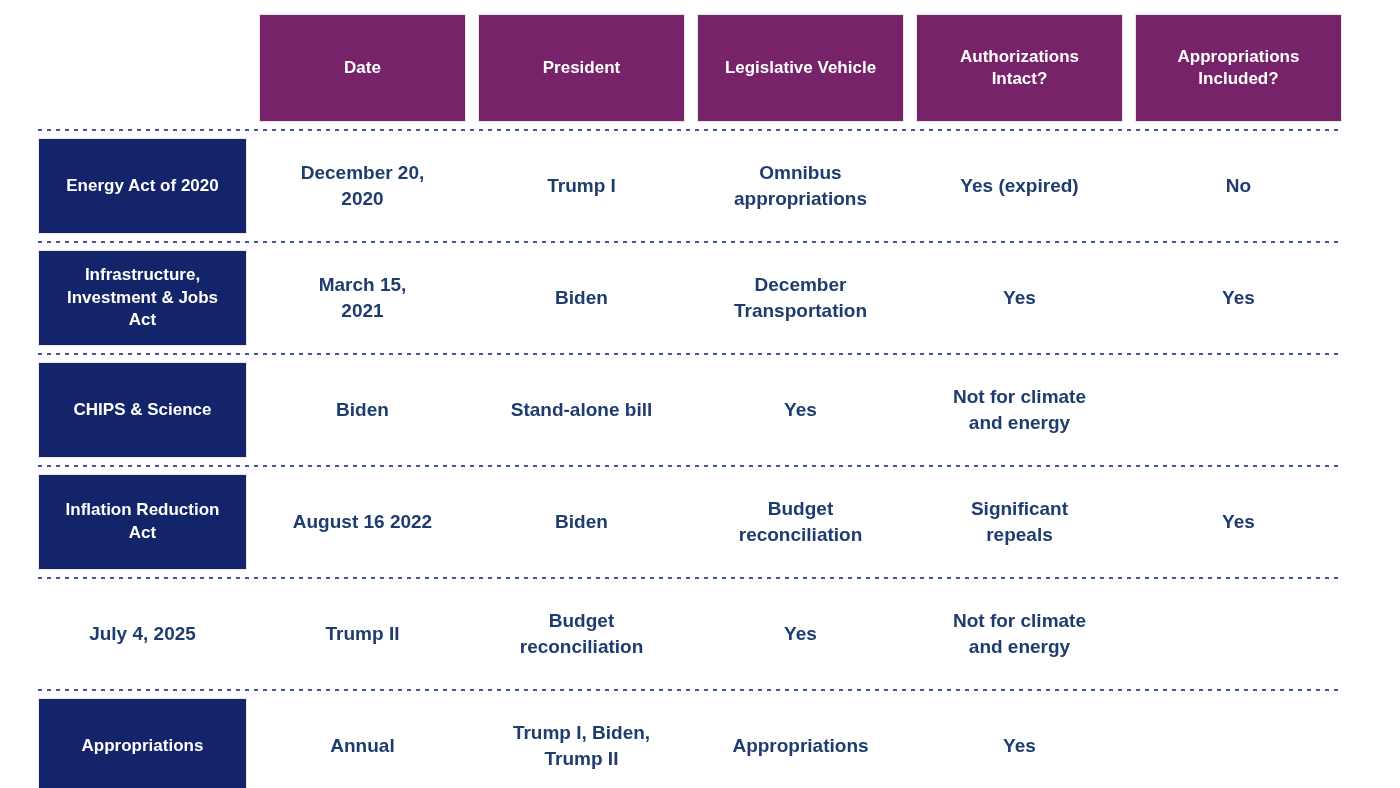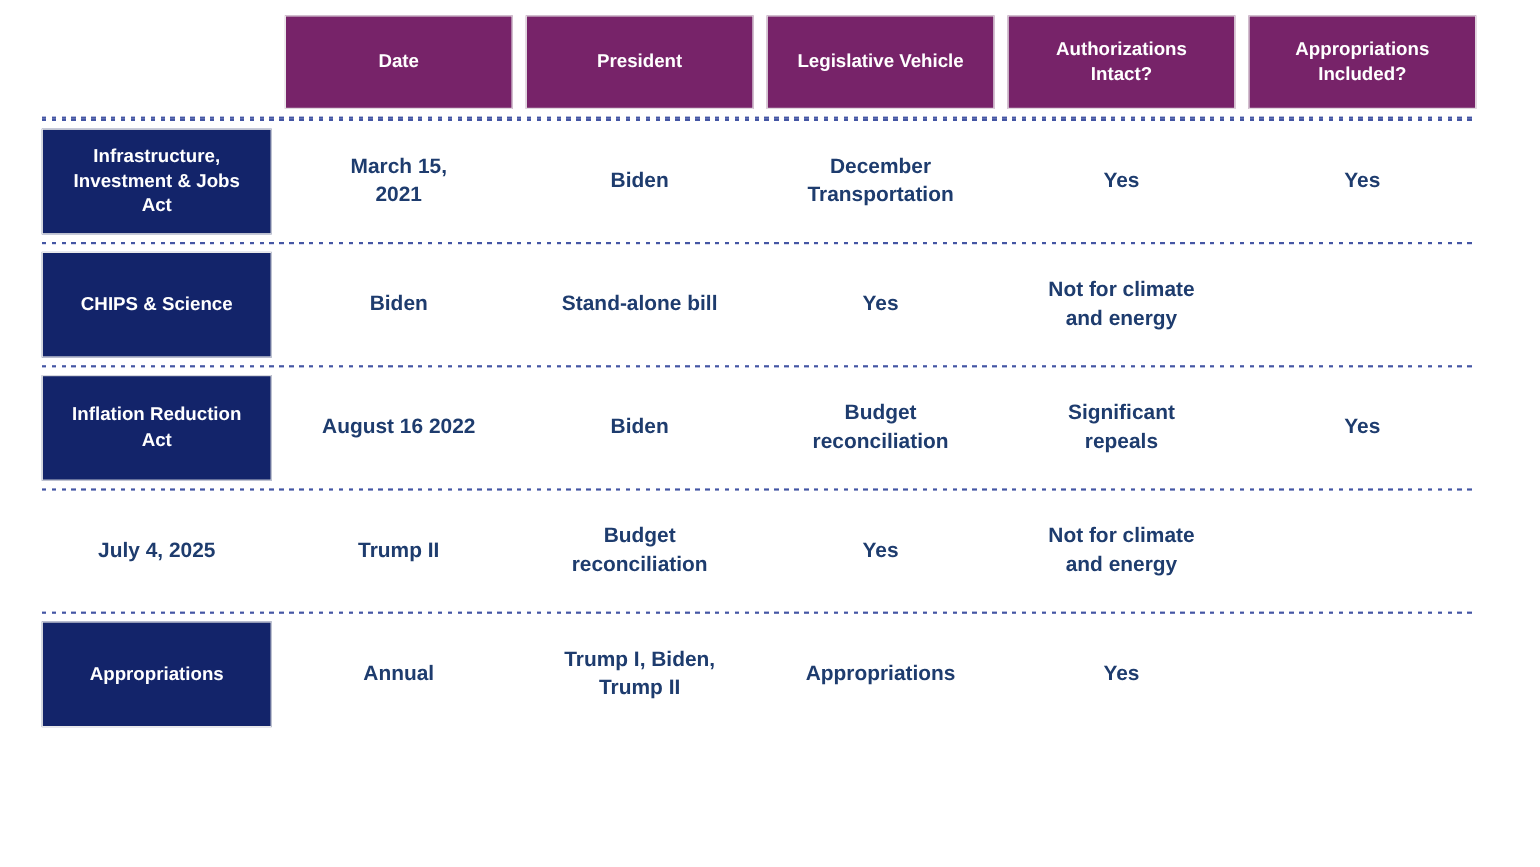--- a/index.html
+++ b/index.html
@@ -11,21 +11,21 @@
   }
   .table {
     width: 1304px;
     margin: 14px 0 0 38px;
   }
   .row {
     display: grid;
     grid-template-columns: 209px 207px 207px 207px 207px 207px;
     column-gap: 12px;
   }
-  .header-row { height: 85px; margin-bottom: 7px; }
+  .header-row { height: 108px; margin-bottom: 7px; }
   .body-row   { height: 96px; margin: 7px 0; }
   .cell {
     display: flex;
     align-items: center;
     justify-content: center;
     text-align: center;
     white-space: pre-line;
   }
   .corner { background: transparent; }
   .hcell {
@@ -69,20 +69,30 @@
     <div class="cell hcell">President</div>
     <div class="cell hcell">Legislative Vehicle</div>
     <div class="cell hcell">Authorizations
 Intact?</div>
     <div class="cell hcell">Appropriations
 Included?</div>
   </div>
 
   <div class="sep"></div>
 
+  <div class="row body-row">
+    <div class="cell lcell">Energy Act of 2020</div>
+    <div class="cell dcell">December 20,
+2020</div>
+    <div class="cell dcell">Trump I</div>
+    <div class="cell dcell">Omnibus
+appropriations</div>
+    <div class="cell dcell">Yes (expired)</div>
+    <div class="cell dcell">No</div>
+  </div>
 
   <div class="sep"></div>
 
   <div class="row body-row">
     <div class="cell lcell">Infrastructure,
 Investment &amp; Jobs
 Act</div>
     <div class="cell dcell">March 15,
 2021</div>
     <div class="cell dcell">Biden</div>

